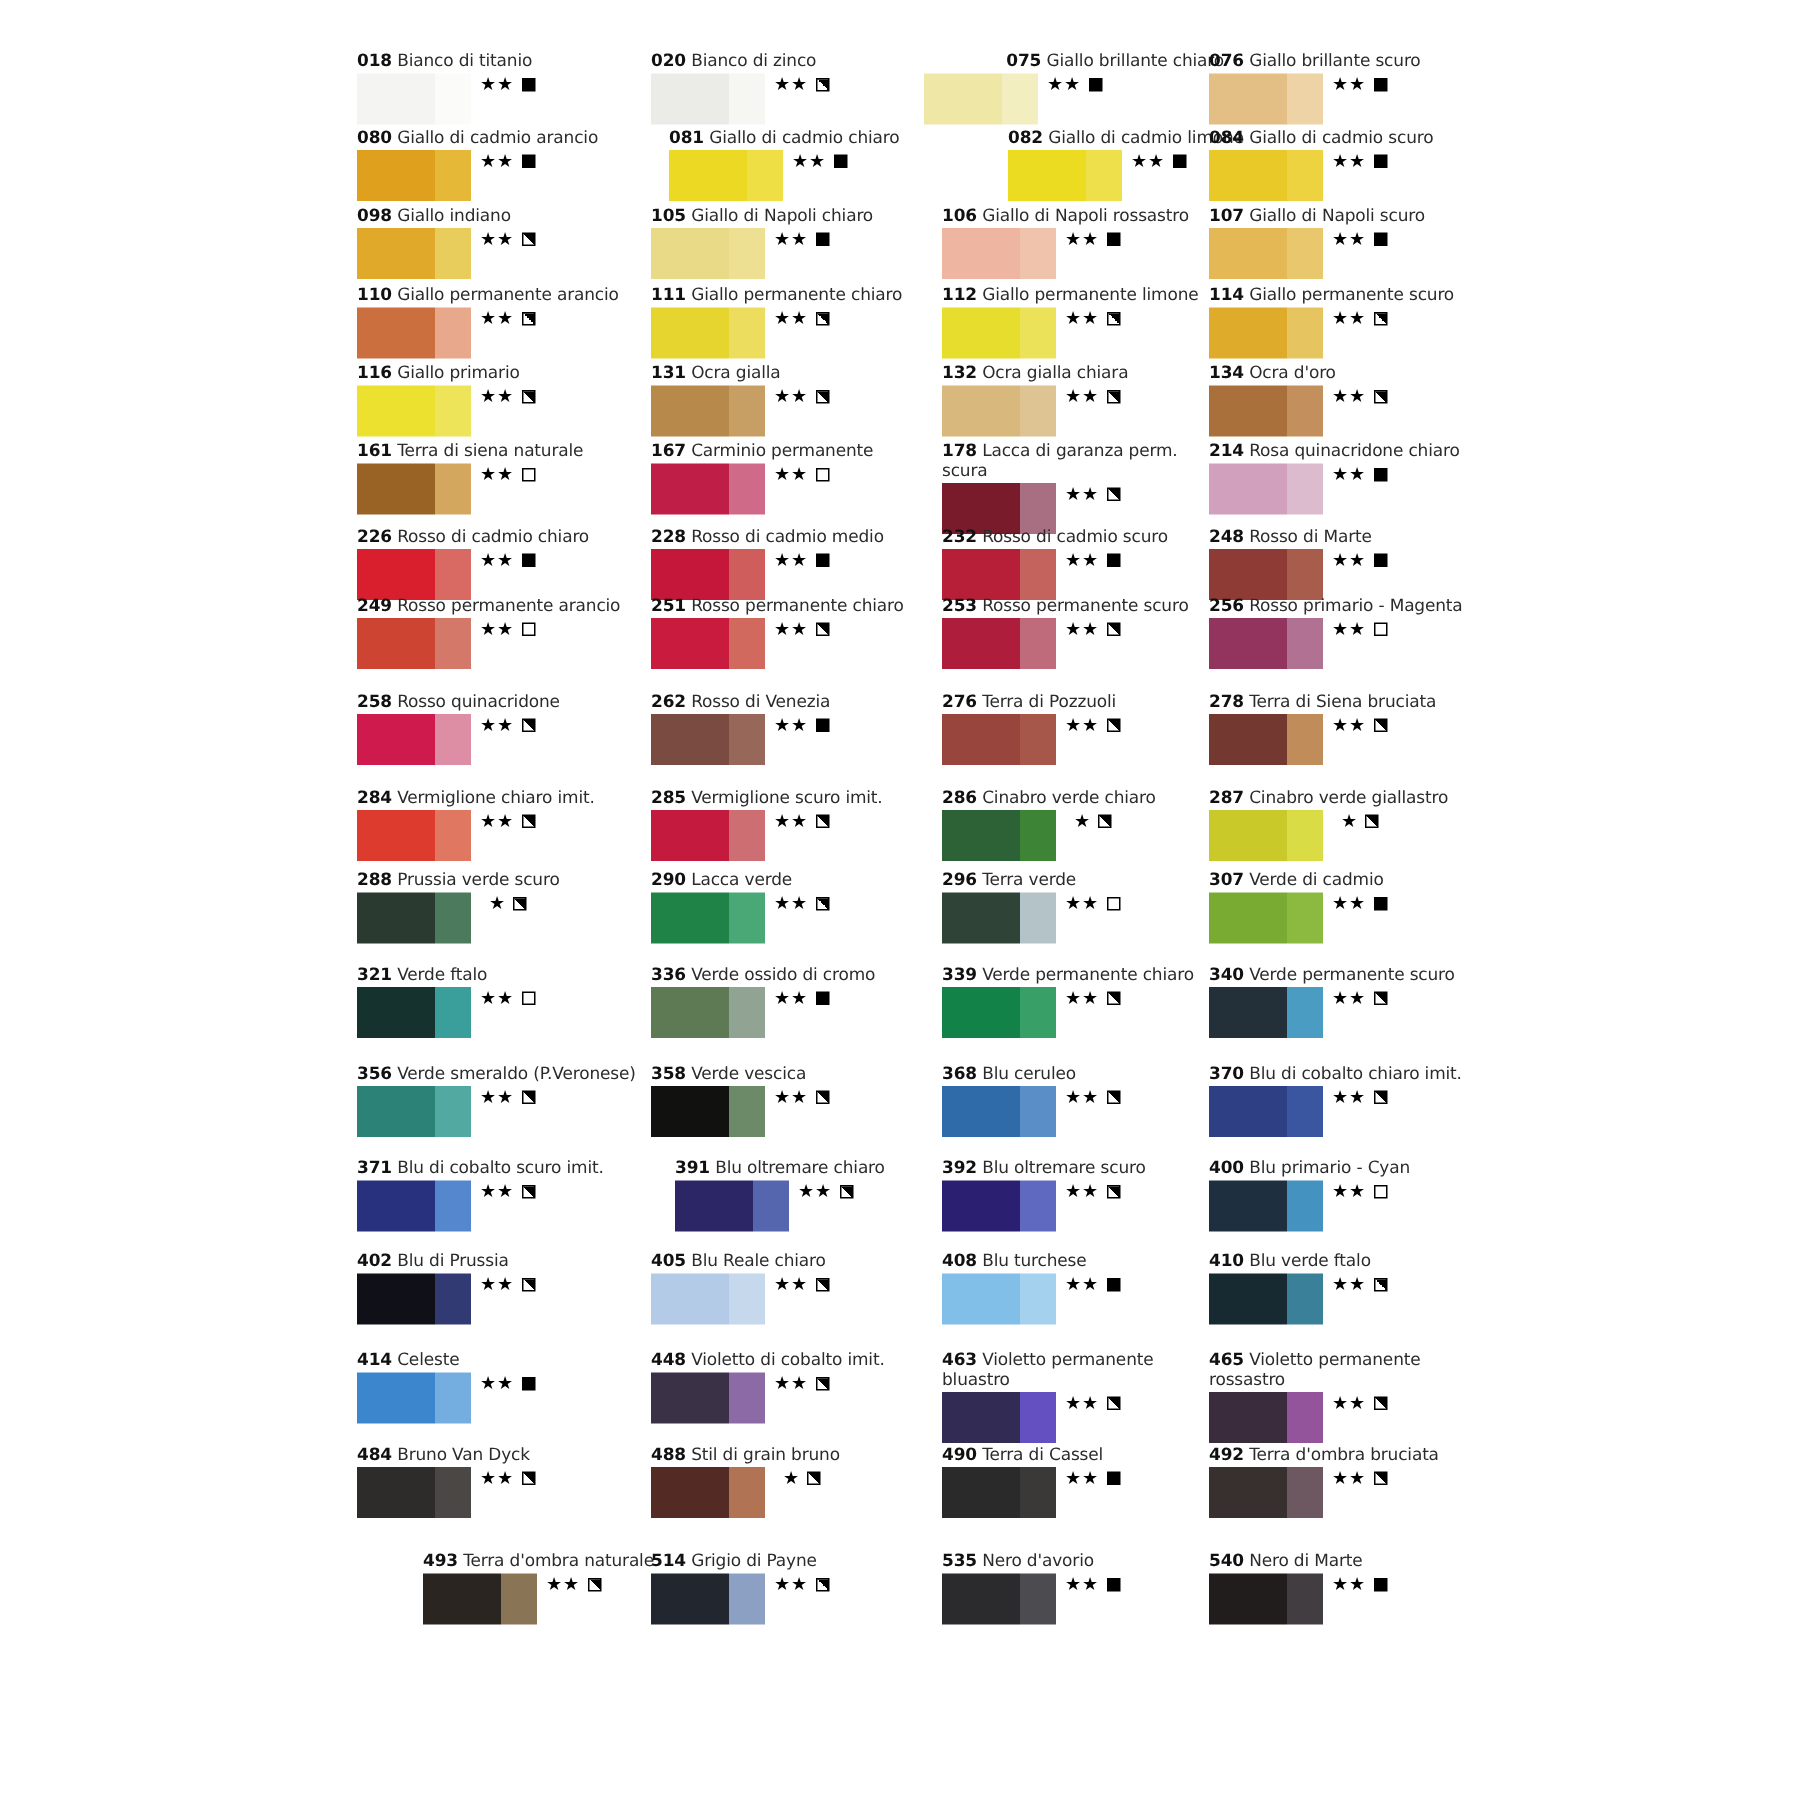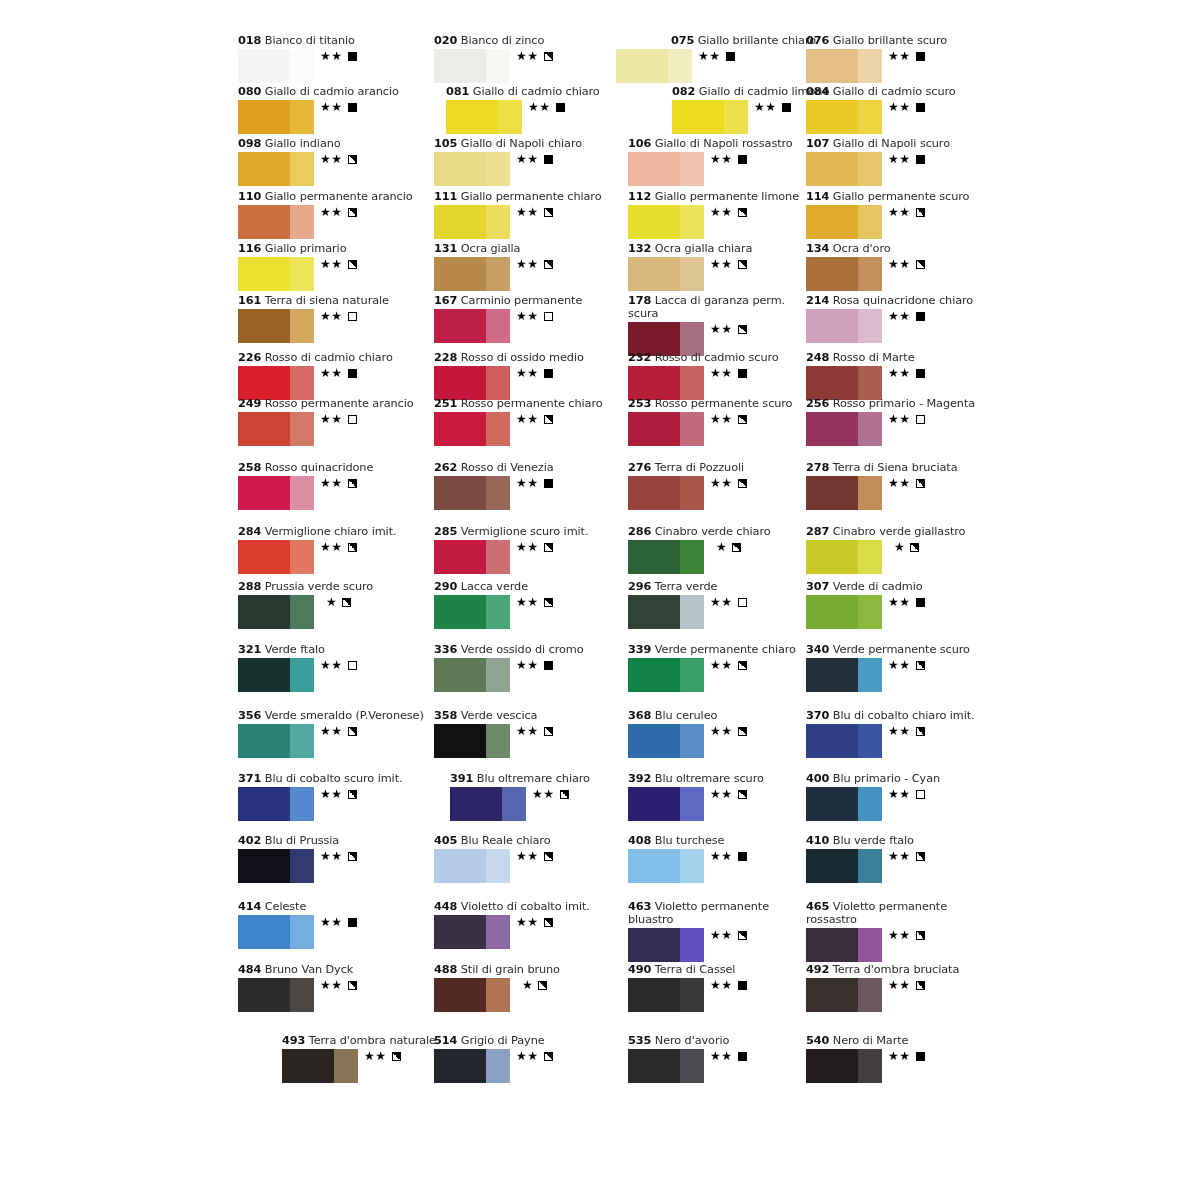--- a/index.html
+++ b/index.html
@@ -328,21 +328,21 @@
         <div class="label"><span class="code">226</span> <span>Rosso di cadmio chiaro</span></div>
         <div class="swatchrow">
           <div class="swatch">
             <div class="full" style="background: rgb(217, 31, 45);"></div>
             <div class="thin" style="background: rgb(217, 106, 99);"></div>
           </div>
           <div class="marks" style="left: 82px;"><span class="stars">★★</span><span class="opq"></span></div>
         </div>
       </div>
       <div class="cell c1" style="top: 317px; left: 196px;">
-        <div class="label"><span class="code">228</span> <span>Rosso di ossido medio</span></div>
+        <div class="label"><span class="code">228</span> <span>Rosso di cadmio medio</span></div>
         <div class="swatchrow">
           <div class="swatch">
             <div class="full" style="background: rgb(197, 23, 58);"></div>
             <div class="thin" style="background: rgb(207, 93, 92);"></div>
           </div>
           <div class="marks" style="left: 82px;"><span class="stars">★★</span><span class="opq"></span></div>
         </div>
       </div>
       <div class="cell c2" style="top: 317px; left: 390px;">
         <div class="label"><span class="code">232</span> <span>Rosso di cadmio scuro</span></div>

